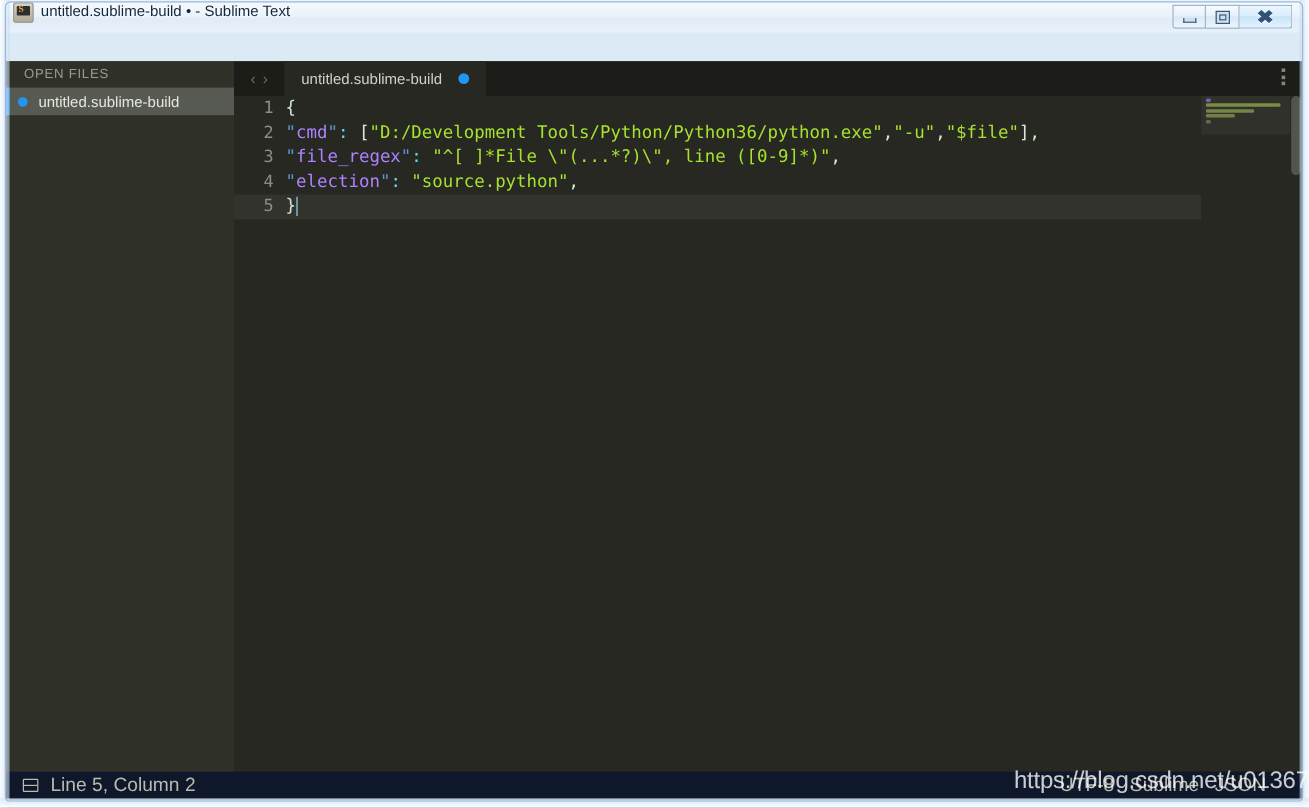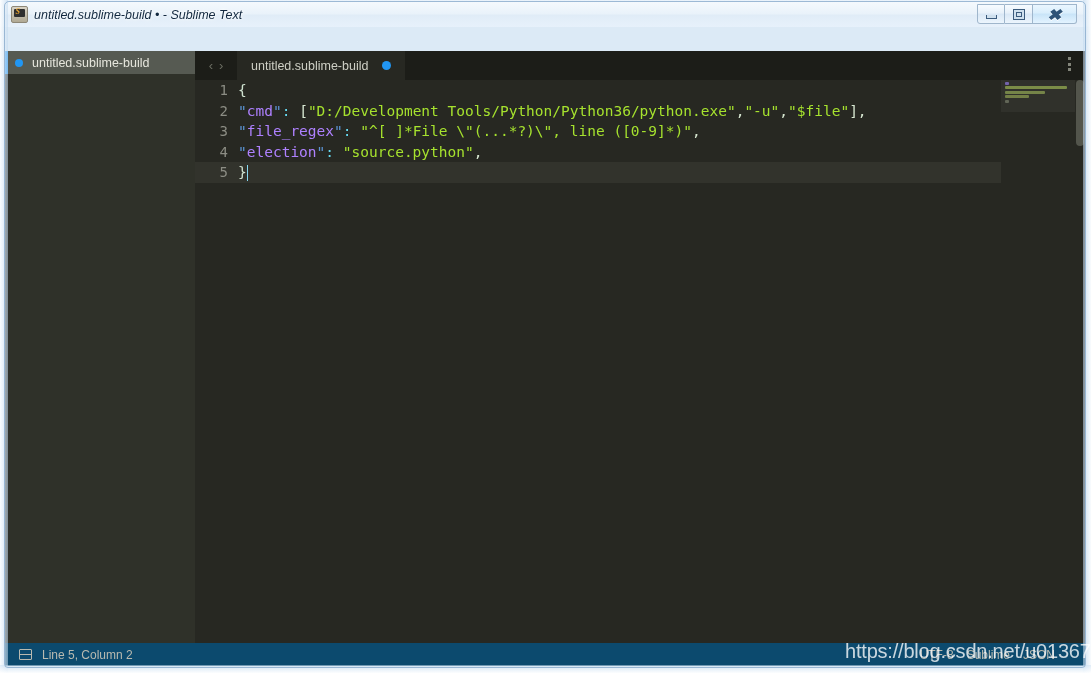--- a/index.html
+++ b/index.html
@@ -55,24 +55,22 @@
     box-sizing: border-box;
     pointer-events: none;
   }
 
   
   .titlebar {
     position: absolute;
     left: 5px; top: 2px;
     width: 1080px; height: 25px;
     display: flex;
-    align-items: center;
     border-radius: 4px 4px 0 0;
     background: linear-gradient(to bottom, #f4f9fd 0%, #e9f2fa 48%, #e0ecf7 52%, #e7f1fb 100%);
-    font-style: italic;
   }
   .title-icon {
     width: 17px; height: 17px;
     margin-left: 6px;
     margin-right: 6px;
     border-radius: 2px;
     background: linear-gradient(to bottom, #d8d3c6, #b0a994);
     border: 1px solid #8d8777;
     box-sizing: border-box;
     position: relative;
@@ -355,25 +353,25 @@
     width: 8px; height: 66px;
     background: #53554c;
     border-radius: 4px;
   }
 
   
   .statusbar {
     position: absolute;
     left: 5px; bottom: 7px;
     width: 1080px; height: 23px;
-    background: #0c4a6e;
+    background: #0f172a;
     display: flex;
     align-items: center;
     color: #b9bab0;
-    font-size: 12px;
+    font-size: 16px;
   }
   .status-icon {
     width: 13px; height: 11px;
     margin-left: 14px;
     margin-right: 10px;
     border: 1.5px solid #b9bab0;
     box-sizing: border-box;
     position: relative;
     border-radius: 1px;
     flex: 0 0 auto;
@@ -426,20 +424,21 @@
       <div class="win-btn close">
         <div class="glyph-close">✖</div>
       </div>
     </div>
   </div>
 
 
   <div class="sublime">
 
     <div class="sidebar">
+      <div class="sidebar-header">OPEN FILES</div>
       <div class="file-row">
         <span class="dot-blue"></span>
         <span>untitled.sublime-build</span>
       </div>
     </div>
 
     <div class="tabbar">
       <div class="tab-navs">
         <span class="chev">‹</span>
         <span class="chev">›</span>

